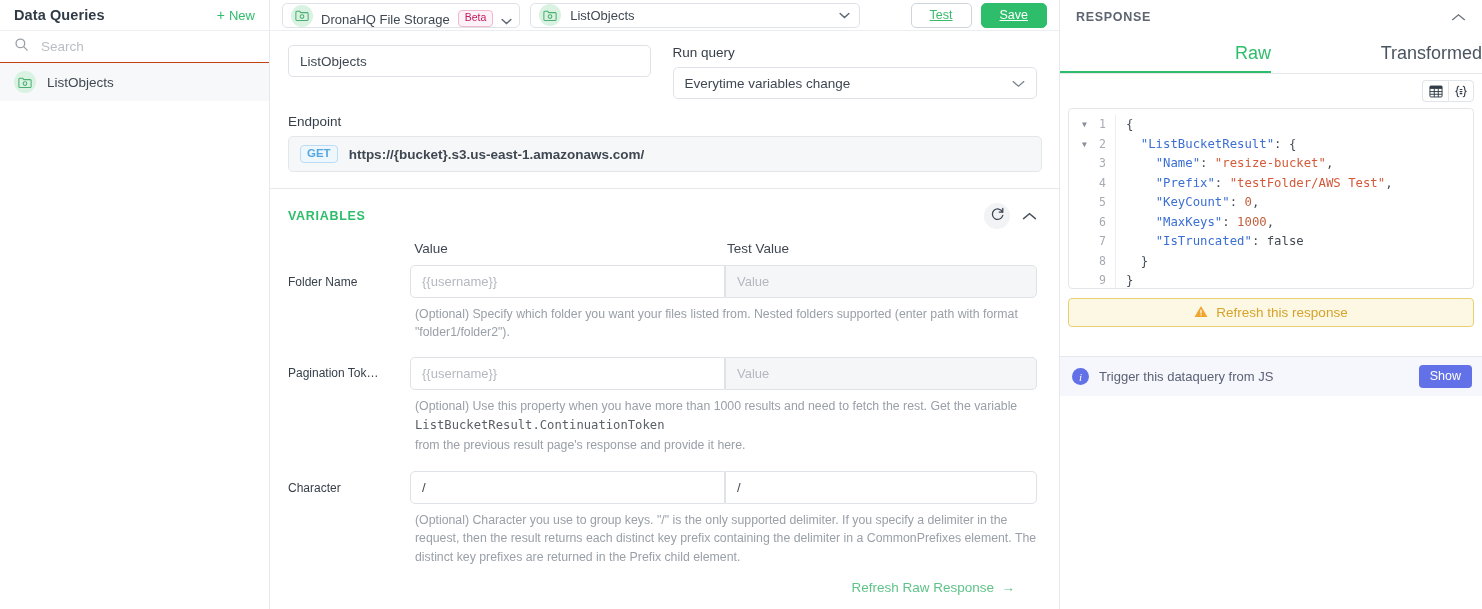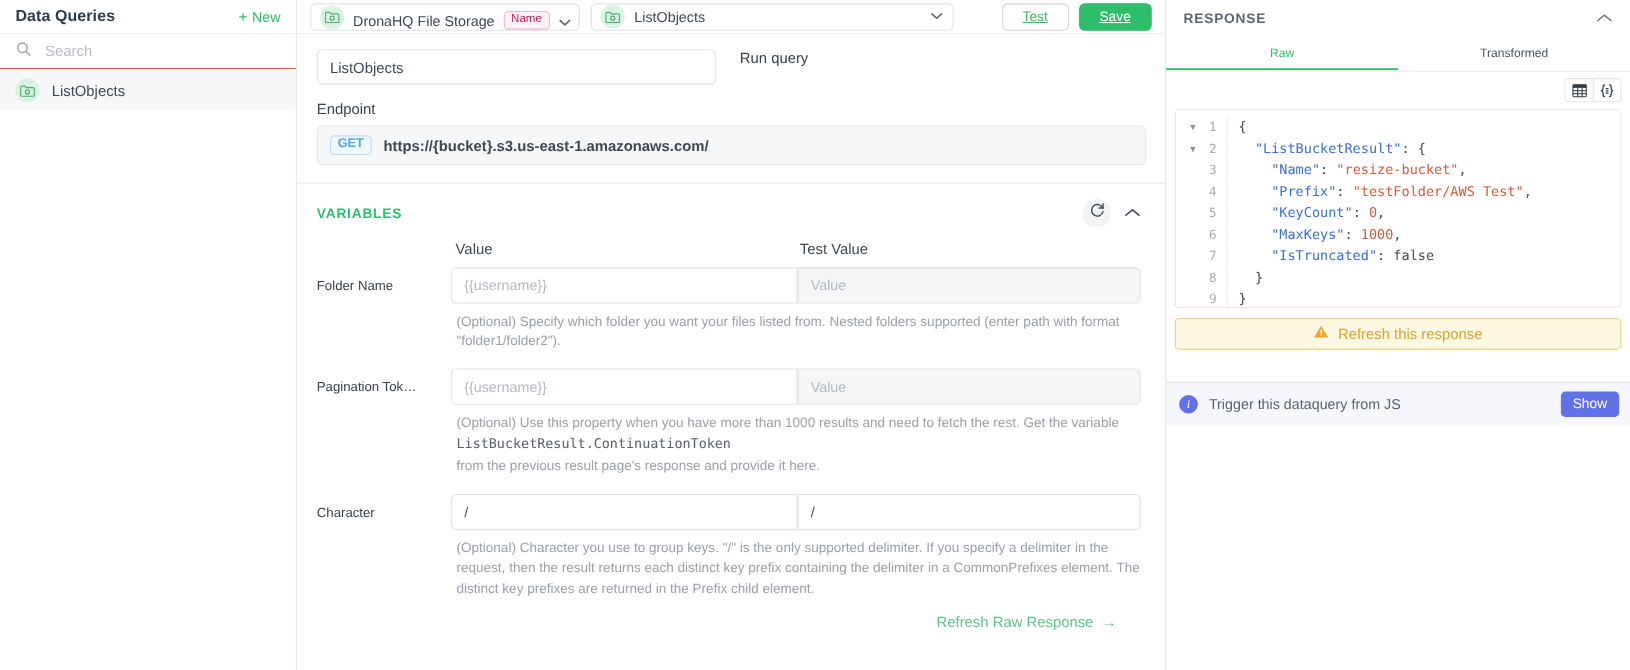--- a/index.html
+++ b/index.html
@@ -177,21 +177,21 @@
   
   .resp { width: 422px; flex: 0 0 422px; height: 609px; background: #fff; }
   .resp-head {
     height: 34px; display: flex; align-items: center;
     padding: 0 16px 0 16px;
   }
   .resp-title { font-size: 12.5px; color: #5d6570; letter-spacing: .7px; font-weight: bold; }
   .resp-head .chev-btn { margin-left: auto; }
   .tabs { display: flex; border-bottom: 1px solid #e6e8ec; }
   .tab {
-    flex: 1; text-align: center; font-size: 11px; padding: 9px 0 9px;
+    flex: 1; text-align: right; font-size: 18px; padding: 9px 0 9px;
     color: #4a5560; cursor: pointer;
   }
   .tab.active { color: #2ebd6b; box-shadow: inset 0 -2px 0 0 #2ebd6b; }
   .view-toggle {
     display: flex; justify-content: flex-end; padding: 6px 8px 6px 0;
   }
   .vt-btn {
     width: 26px; height: 22px; display: flex; align-items: center; justify-content: center;
     border: 1px solid #e1e4e8; cursor: pointer; background: #fff;
   }
@@ -283,21 +283,21 @@
 
     <div class="topbar">
       <div class="conn-select">
         <span class="folder-badge">
           <svg width="14" height="13" viewBox="0 0 16 14" fill="none" stroke="#4caf72" stroke-width="1.2">
             <path d="M1 3.2a1 1 0 0 1 1-1h3.4l1.3 1.5H14a1 1 0 0 1 1 1v7a1 1 0 0 1-1 1H2a1 1 0 0 1-1-1z"></path>
             <circle cx="8" cy="8.2" r="2.1"></circle>
           </svg>
         </span>
         <span class="name">DronaHQ File Storage</span>
-        <span class="beta">Name</span>
+        <span class="beta">Beta</span>
         <span class="caret">
           <svg width="11" height="7" viewBox="0 0 12 8" fill="none" stroke="#5c6672" stroke-width="1.6" stroke-linecap="round">
               <path d="M1 1.8 6 6.4 11 1.8"></path>
             </svg>
         </span>
       </div>
 
       <div class="op-select">
         <span class="folder-badge">
           <svg width="14" height="13" viewBox="0 0 16 14" fill="none" stroke="#4caf72" stroke-width="1.2">
@@ -320,20 +320,28 @@
     </div>
 
     <div class="center-body">
       <div class="form-pad">
         <div class="row2">
           <div class="col-name">
             <input class="inp" value="ListObjects" style="">
           </div>
           <div class="col-run">
             <div class="field-label">Run query</div>
+            <div class="sel">
+              <span class="txt">Everytime variables change</span>
+              <span>
+                <svg width="13" height="8" viewBox="0 0 14 9" fill="none" stroke="#7b838d" stroke-width="1.5" stroke-linecap="round">
+                    <path d="M1 1.8 7 7 13 1.8"></path>
+                  </svg>
+              </span>
+            </div>
           </div>
         </div>
 
         <div class="endpoint-wrap">
           <div class="field-label">Endpoint</div>
           <div class="endpoint-box">
             <span class="get-badge">GET</span>
             <span class="endpoint-url">https://{bucket}.s3.us-east-1.amazonaws.com/</span>
           </div>
         </div>

